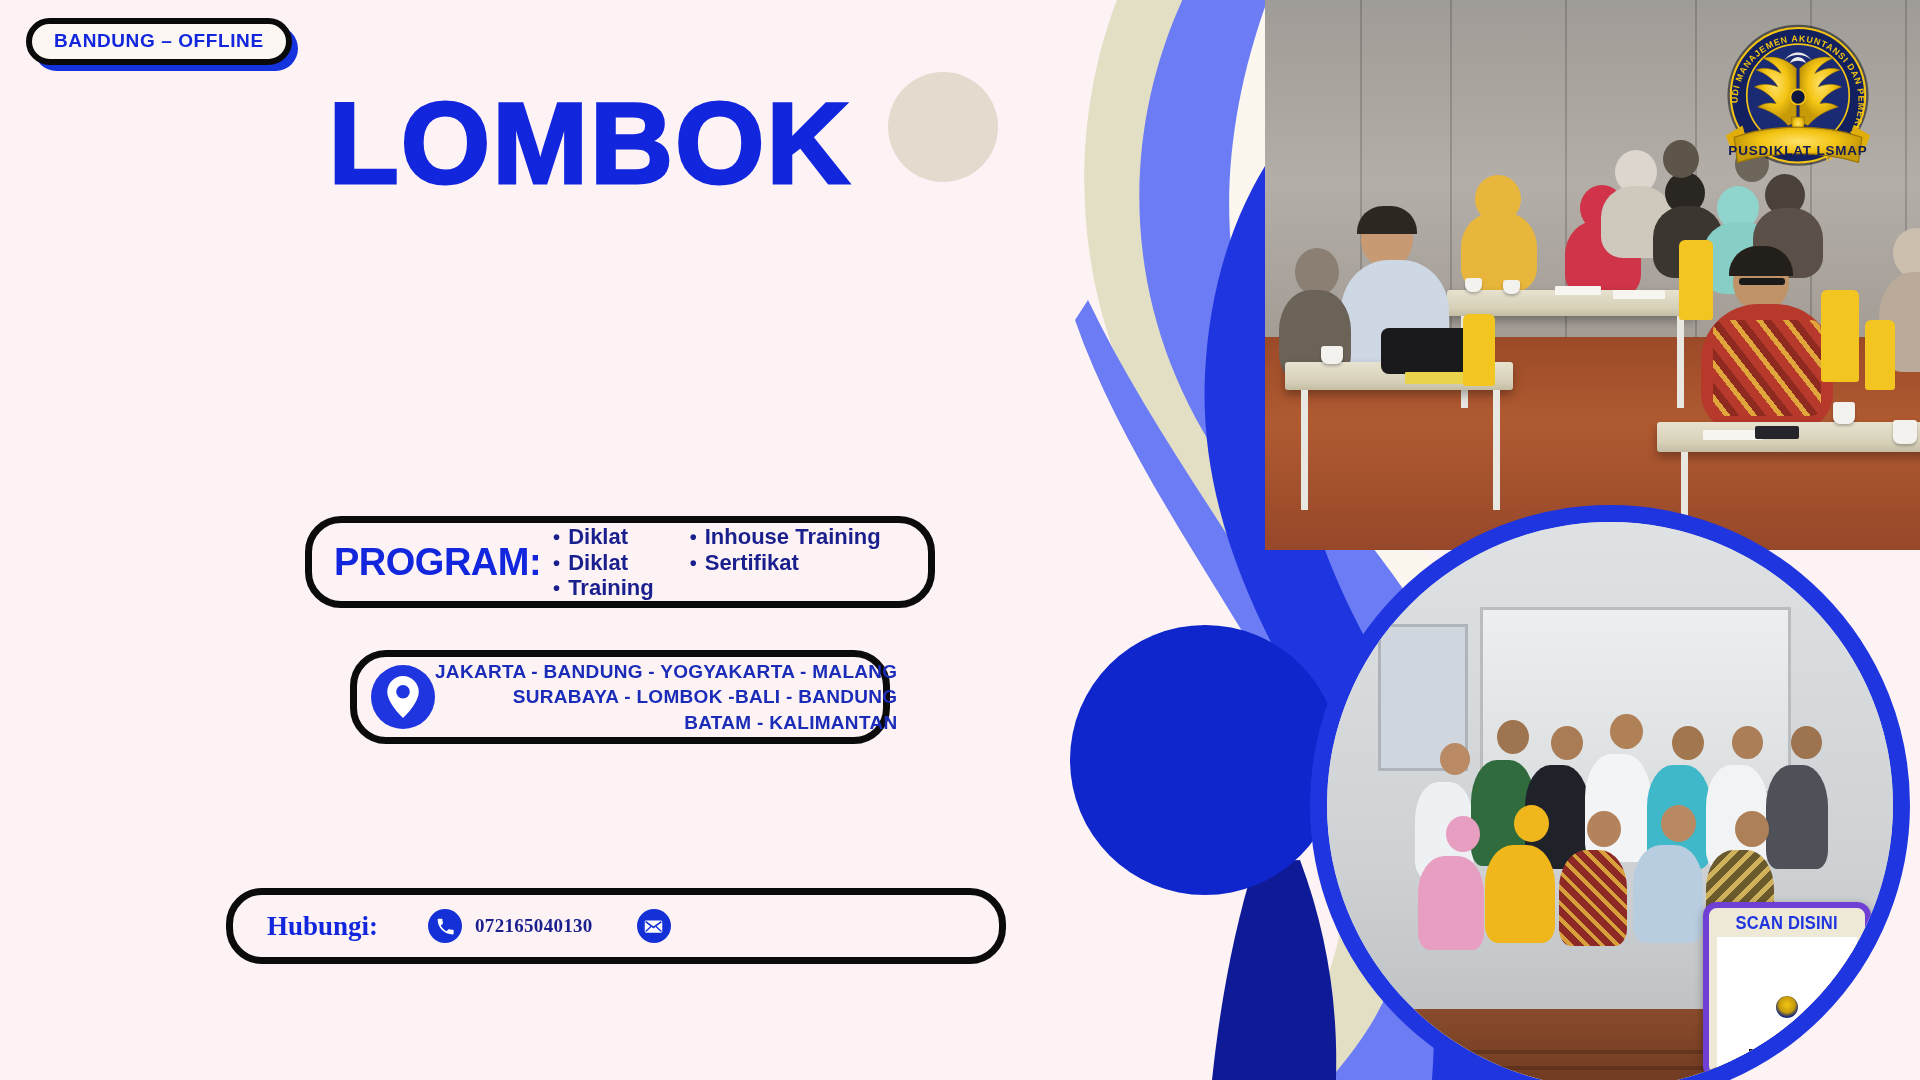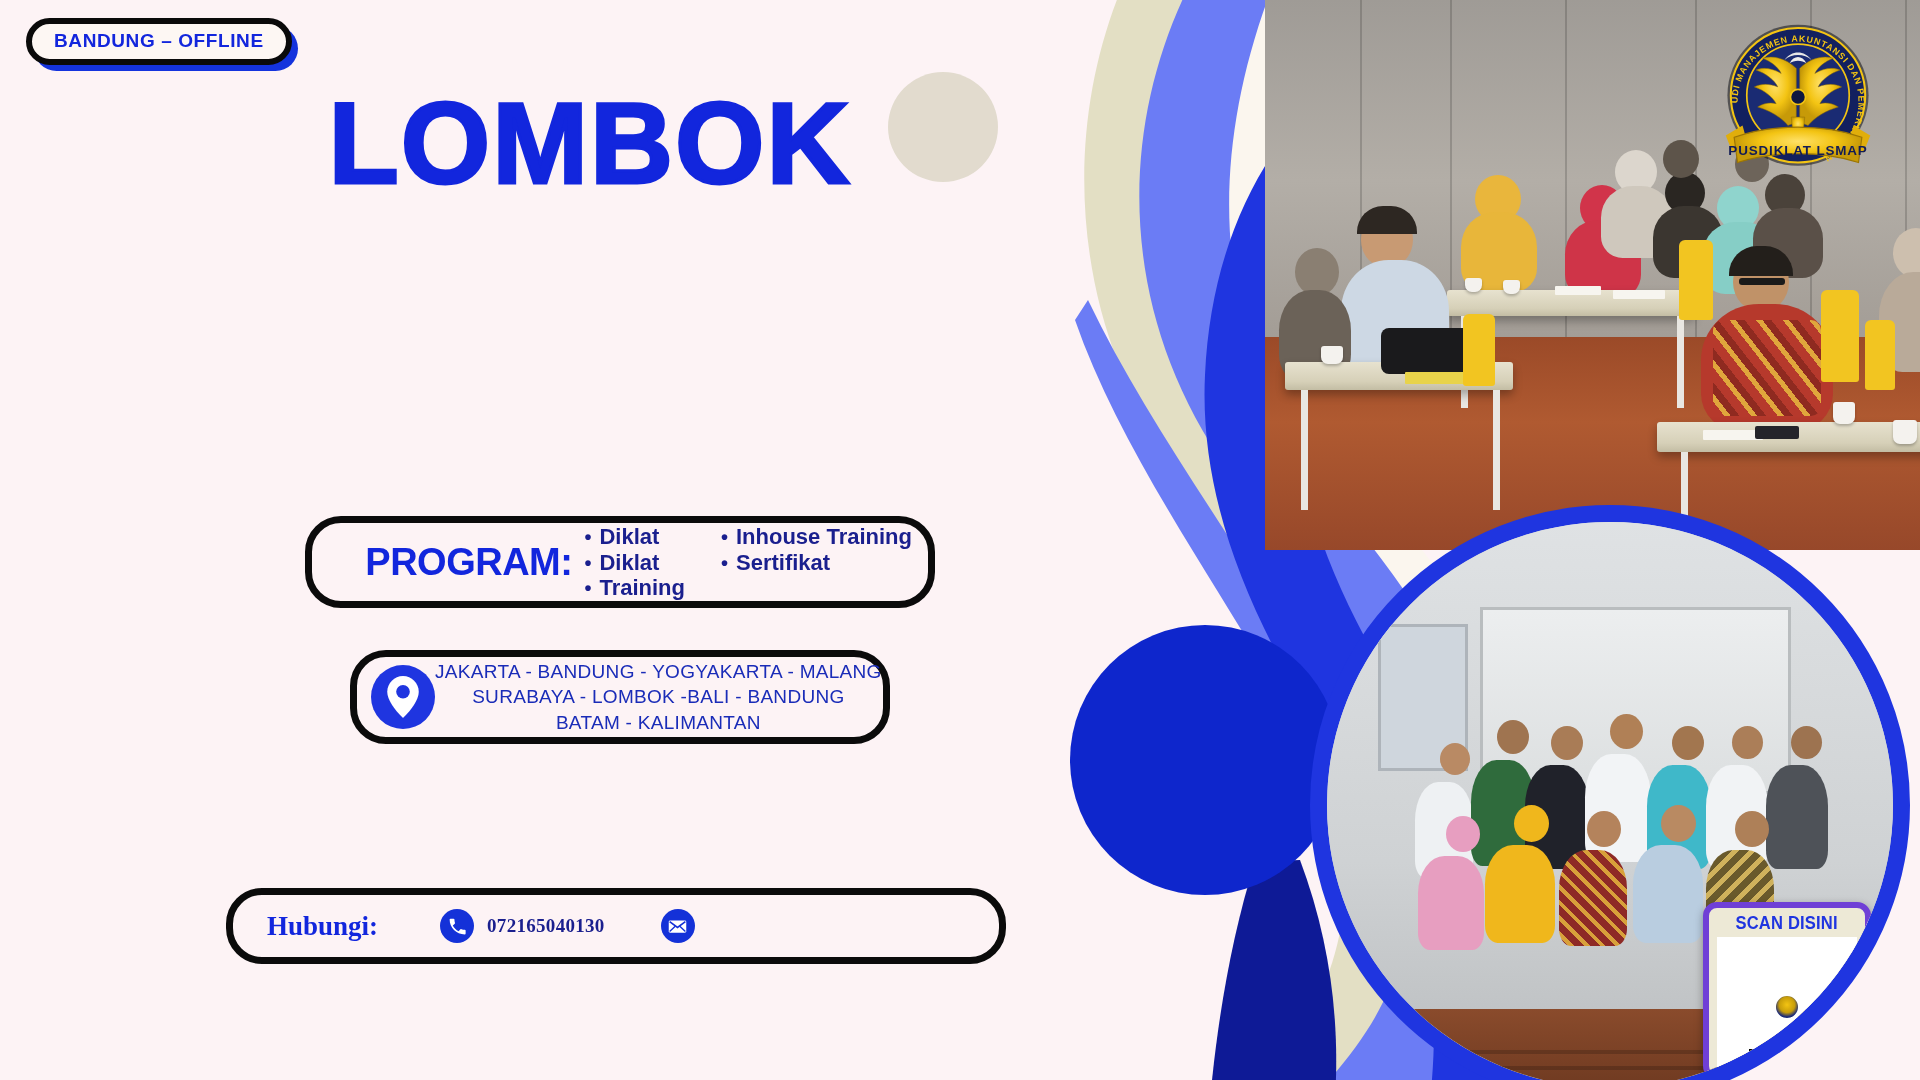--- a/index.html
+++ b/index.html
@@ -104,41 +104,41 @@
     -webkit-text-stroke:3px #1226DD;
   }
 
   
   .panel-box{
     position:absolute; border:7px solid #0b0b0b; border-radius:36px;
     background:#FDF3F5;
   }
 
   #program-box{ left:305px; top:516px; width:630px; height:92px;
-    display:flex; align-items:center; padding:0 16px 0 22px;justify-content:flex-end; }
+    display:flex; align-items:center; padding:0 16px 0 22px; }
   #program-label{ font-size:38px; font-weight:bold; color:#1226DD; letter-spacing:-.5px;
     white-space:nowrap; margin-right:12px; }
   .prog-cols{ display:flex; gap:36px; align-items:flex-start; padding-top:2px;}
   .prog-col{ display:flex; flex-direction:column; gap:1px; }
   .prog-item{ font-size:22px; font-weight:bold; color:#1A1F8E; white-space:nowrap;
     line-height:1.12; }
   .prog-item::before{ content:"\2022"; margin-right:8px; font-size:20px; }
 
   #location-box{ left:350px; top:650px; width:540px; height:94px;
     display:flex; align-items:center; padding-left:14px; }
   #pin-badge{
     width:64px; height:64px; border-radius:50%; background:#1F35E0;
     display:flex; align-items:center; justify-content:center; flex:0 0 auto;
   }
-  #loc-lines{ flex:1; text-align:center; padding-right:10px; }
+  #loc-lines{ flex:1; text-align:right; padding-right:10px;font-weight:bold; }
   .loc-line{ font-size:19px; color:#1A2CB8; letter-spacing:.3px; line-height:1.32;
     white-space:nowrap; }
 
   #contact-box{ left:226px; top:888px; width:780px; height:76px;
-    display:flex; align-items:center; padding-left:34px; gap:16px; }
+    display:flex; align-items:center; padding-left:34px; gap:4px; }
   #hubungi{ font-size:27px; font-weight:bold; color:#1226DD;
     font-family:"Liberation Serif", serif; margin-right:46px; }
   .contact-item{ display:flex; align-items:center; gap:13px; }
   .cicon{ width:34px; height:34px; border-radius:50%; background:#1431D8;
     display:flex; align-items:center; justify-content:center; flex:0 0 auto; }
   .ctext{ font-size:19px; font-weight:bold; color:#1A1F8E;
     font-family:"Liberation Serif", serif; letter-spacing:.3px; white-space:nowrap; }
   #contact-email-item{ margin-left:40px; }
 </style>
 </head>

